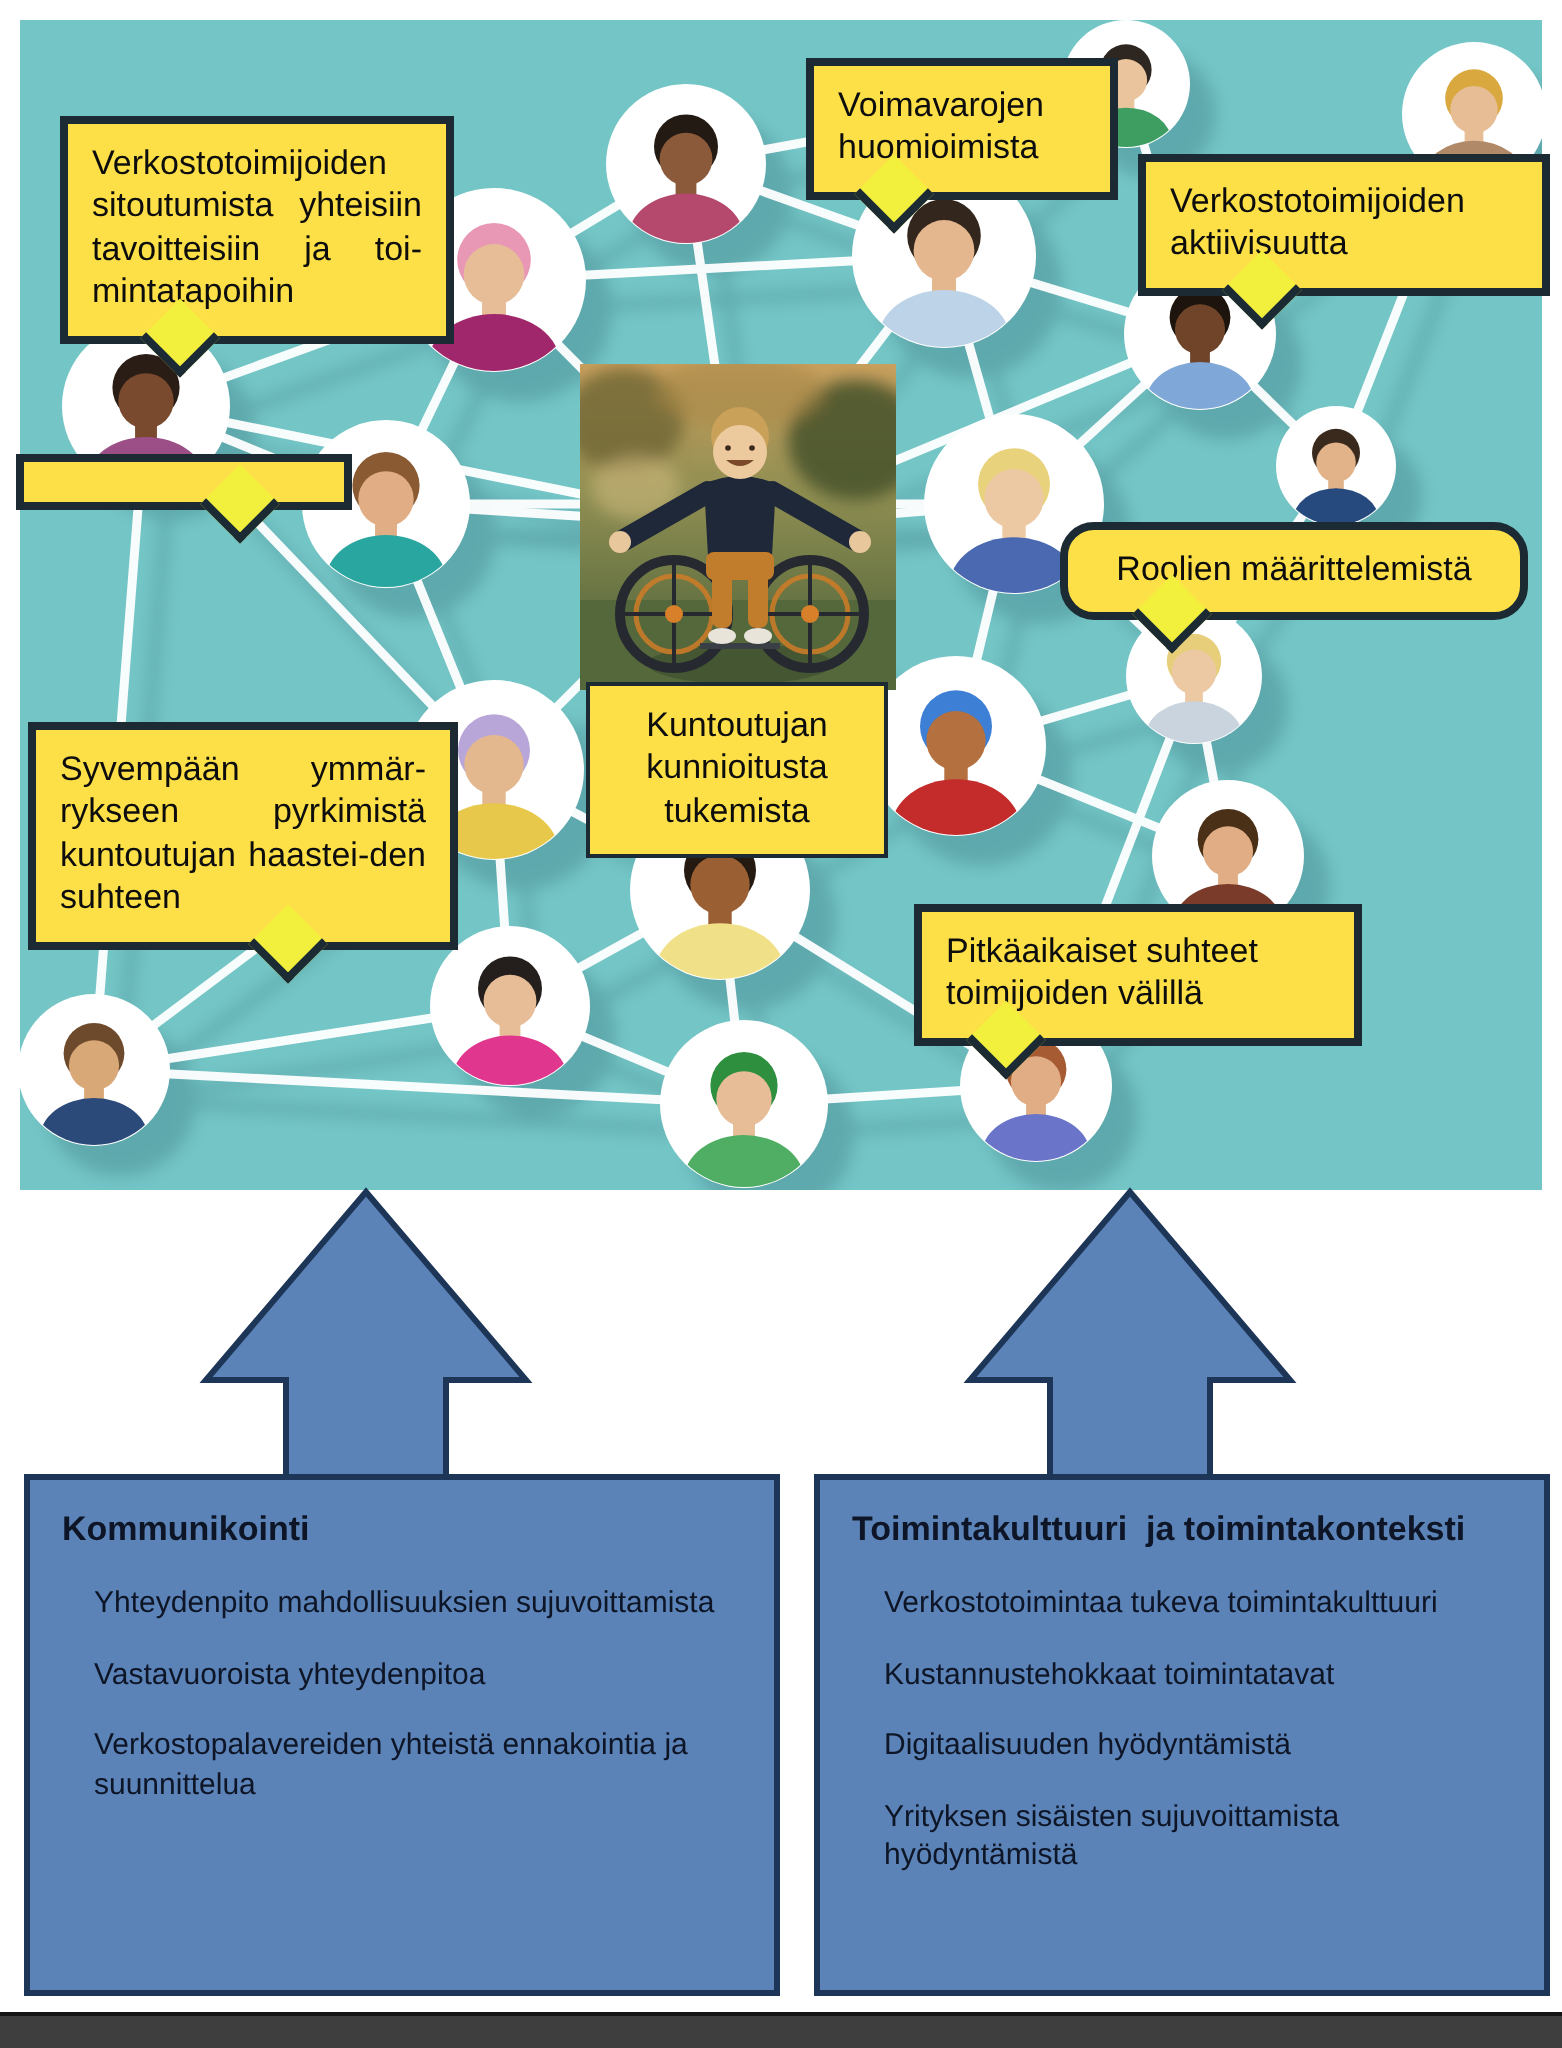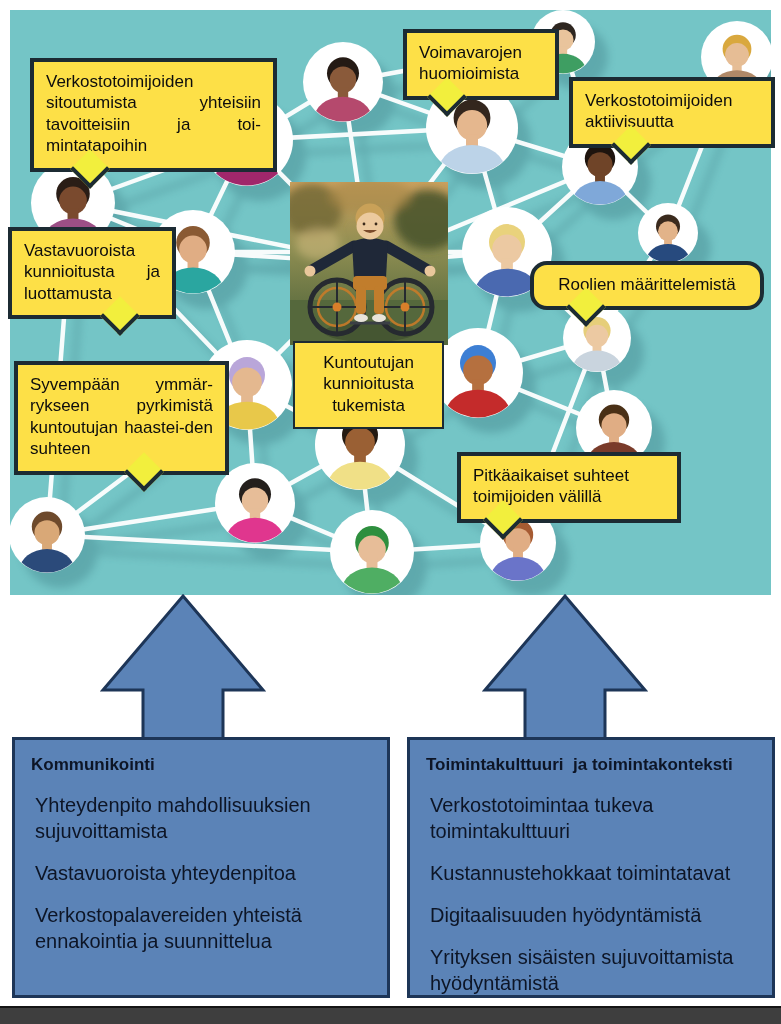--- a/index.html
+++ b/index.html
@@ -19,21 +19,21 @@
   .callout .tail{position:absolute;bottom:-15px;width:24px;height:24px;background:#f2ef3d;
                  border-right:4px solid #1c2b33;border-bottom:4px solid #1c2b33;transform:rotate(45deg);}
 
   .arrows{position:absolute;left:0;top:0;width:781px;height:1024px;pointer-events:none;}
 
   .box{position:absolute;top:737px;height:261px;background:#5b83b7;border:3px solid #1d3557;
        box-sizing:border-box;padding:15px 16px;color:#0d1526;}
   .box.left{left:12px;width:378px;}
   .box.right{left:407px;width:368px;}
   .box-title{font-weight:bold;font-size:17px;margin:0 0 17px 0;white-space:pre-wrap;}
-  .box-item{font-size:20px;line-height:1.3;margin:0 0 16px 4px;}
+  .box-item{font-size:15px;line-height:1.3;margin:0 0 16px 16px;}
 
   .bottom-bar{position:absolute;left:0;top:1006px;width:781px;height:18px;background:#3e3e3e;
               border-top:2px solid #151515;box-sizing:border-box;}
 </style>
 </head>
 <body>
 
 <div class="page">
 
   <div class="network-panel">
@@ -438,37 +438,36 @@
         <ellipse cx="71" cy="136" rx="7" ry="4" fill="#e8e4da"></ellipse>
         <ellipse cx="89" cy="136" rx="7" ry="4" fill="#e8e4da"></ellipse>
         <circle cx="80" cy="36" r="14.5" fill="#c9a158"></circle>
         <circle cx="80" cy="44" r="13.5" fill="#ecca9e"></circle>
         <circle cx="74" cy="42" r="1.4" fill="#3a2a1a"></circle>
         <circle cx="86" cy="42" r="1.4" fill="#3a2a1a"></circle>
         <path d="M73,48 Q80,54 87,48" fill="#7a4a2a" stroke="none"></path>
       </g>
     </svg>
 
-    <div class="callout justify" style="left:20px;top:48px;width:247px;">
+    <div class="callout justify" style="left:20px;top:48px;width:197px;">
       <span>Verkostotoimijoiden sitoutumista yhteisiin tavoitteisiin ja toi-mintatapoihin</span>
       <span class="tail" style="left:42px;"></span>
     </div>
 
     <div class="callout" style="left:393px;top:19px;width:156px;">
       <span>Voimavarojen huomioimista</span>
       <span class="tail" style="left:26px;"></span>
     </div>
 
     <div class="callout" style="left:559px;top:67px;width:206px;">
       <span>Verkostotoimijoiden aktiivisuutta</span>
       <span class="tail" style="left:44px;"></span>
     </div>
 
     <div class="callout justify" style="left:-2px;top:217px;width:168px;">
-      <span>Vastavuoroista kunnioitusta ja luottamusta</span>
       <span class="tail" style="left:94px;"></span>
     </div>
 
     <div class="callout center" style="left:520px;top:251px;width:234px;border-radius:17px;">
       <span>Roolien määrittelemistä</span>
       <span class="tail" style="left:38px;"></span>
     </div>
 
     <div class="callout justify" style="left:4px;top:351px;width:215px;">
       <span>Syvempään ymmär-rykseen pyrkimistä kuntoutujan haastei-den suhteen</span>

